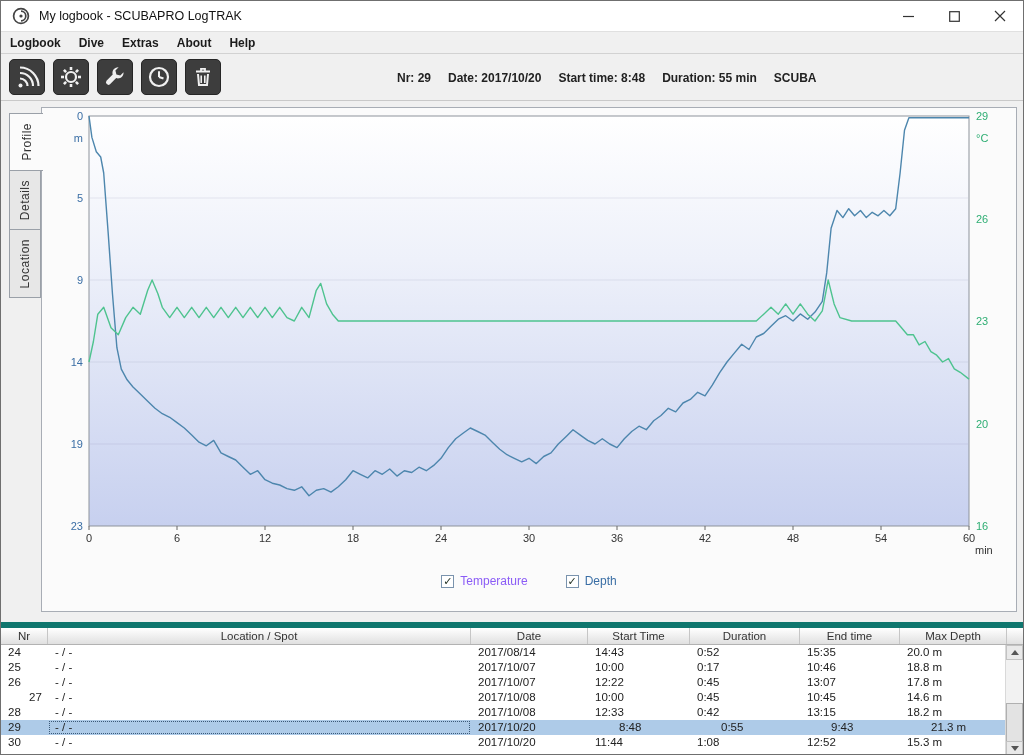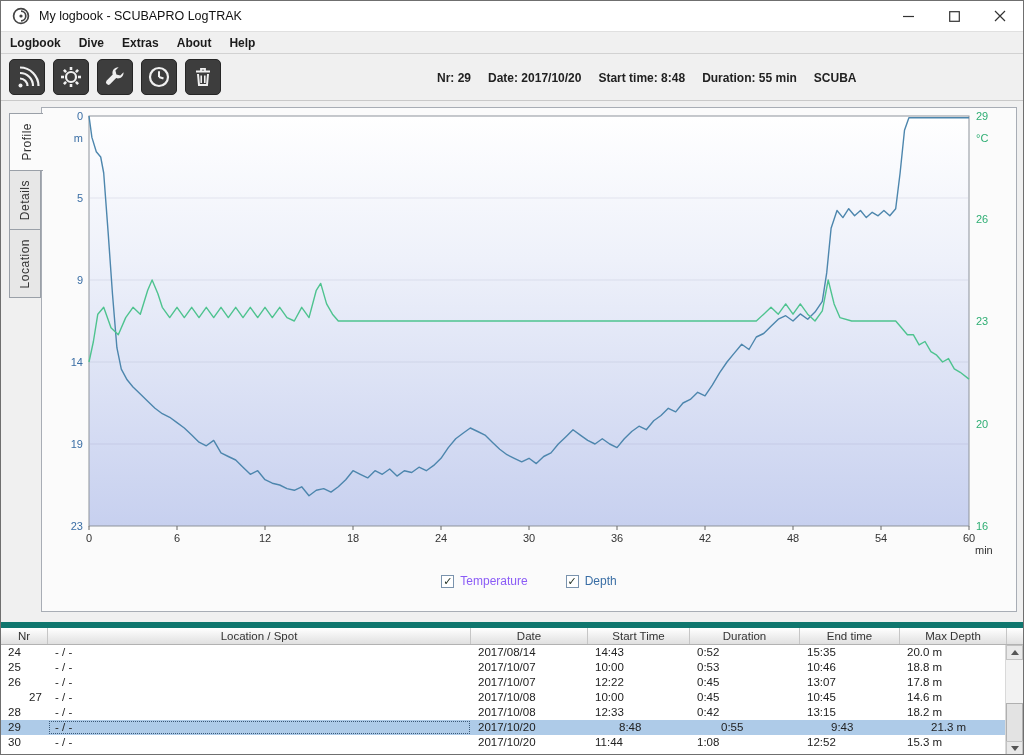--- a/index.html
+++ b/index.html
@@ -15,21 +15,21 @@
   .win-btn{width:46px;height:30px;display:flex;align-items:center;justify-content:center;cursor:pointer;}
 
   
   .menubar{position:absolute;left:0;top:30px;width:100%;height:23px;background:#f0f0f0;border-top:1px solid #e0e0e0;border-bottom:1px solid #d2d2d2;display:flex;align-items:stretch;}
   .menu-item{padding:0 9px;font-size:12px;font-weight:bold;color:#1b1b1b;display:flex;align-items:center;cursor:default;}
 
   
   .toolbar{position:absolute;left:0;top:53px;width:100%;height:47px;background:#f0f0f0;border-bottom:1px solid #c9c9c9;}
   .tool-buttons{position:absolute;left:8px;top:5px;display:flex;gap:8px;}
   .tool-btn{width:36px;height:36px;background:#3d3d3d;border:1px solid #262626;border-radius:5px;display:flex;align-items:center;justify-content:center;cursor:pointer;}
-  .dive-info{position:absolute;left:436px;top:0;height:47px;display:flex;align-items:center;gap:17px;text-align:right;}
+  .dive-info{position:absolute;left:396px;top:0;height:47px;display:flex;align-items:center;gap:17px;text-align:right;}
   .dive-info span{font-size:12px;font-weight:bold;color:#222;white-space:nowrap;}
 
   
   .main{position:absolute;left:0;top:100px;width:100%;height:521px;background:#f0f0f0;}
   .panel{position:absolute;left:40px;top:6px;width:976px;height:505px;background:#fbfbfb;border:1px solid #a8adb5;}
   #chart-svg{position:absolute;left:44px;top:8px;}
   #chart-svg text{font-family:"Liberation Sans",sans-serif;}
   .ax-x{font-size:11px;fill:#333;}
   .ax-l{font-size:11px;fill:#3a6ea5;}
   .ax-r{font-size:11px;fill:#2eae73;}
@@ -255,21 +255,21 @@
           <div class="td" style="width: 102px;">14:43</div>
           <div class="td" style="width: 110px;">0:52</div>
           <div class="td" style="width: 100px;">15:35</div>
           <div class="td" style="width: 107px;">20.0 m</div>
         </div>
         <div class="tr">
           <div class="td" style="width: 47px;">25</div>
           <div class="td" style="width: 423px;">- / -</div>
           <div class="td" style="width: 117px;">2017/10/07</div>
           <div class="td" style="width: 102px;">10:00</div>
-          <div class="td" style="width: 110px;">0:53</div>
+          <div class="td" style="width: 110px;">0:17</div>
           <div class="td" style="width: 100px;">10:46</div>
           <div class="td" style="width: 107px;">18.8 m</div>
         </div>
         <div class="tr">
           <div class="td" style="width: 47px;">26</div>
           <div class="td" style="width: 423px;">- / -</div>
           <div class="td" style="width: 117px;">2017/10/07</div>
           <div class="td" style="width: 102px;">12:22</div>
           <div class="td" style="width: 110px;">0:45</div>
           <div class="td" style="width: 100px;">13:07</div>

